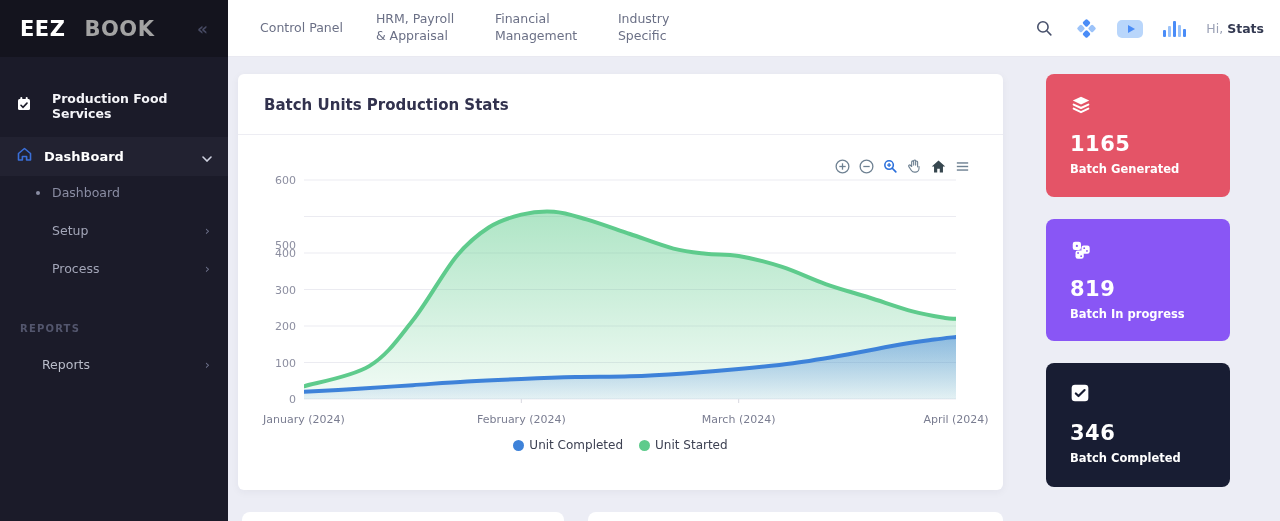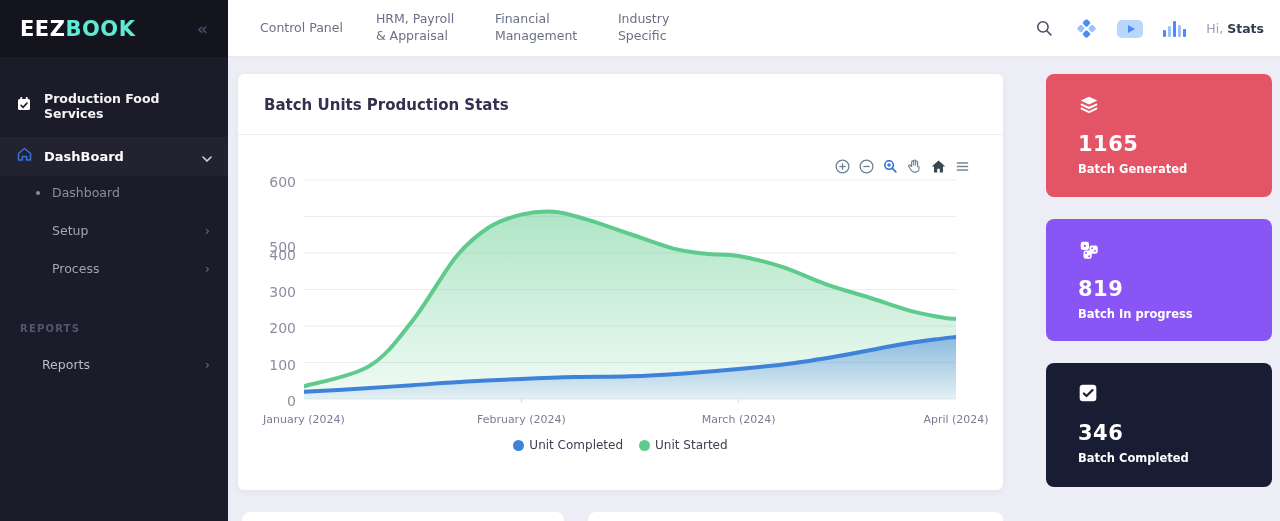--- a/index.html
+++ b/index.html
@@ -5,24 +5,24 @@
   * { margin:0; padding:0; box-sizing:border-box; }
   html,body { width:1280px; height:521px; overflow:hidden;
     font-family:"DejaVu Sans", sans-serif; background:#ecedf5; }
 
   
   .sidebar { position:absolute; left:0; top:0; width:228px; height:521px;
     background:#1b1b29; z-index:5; }
   .logo-row { height:57px; background:#14141e; display:flex; align-items:center;
     justify-content:space-between; padding:0 20px; }
   .logo { font-size:21px; font-weight:700; letter-spacing:.5px; }
-  .logo .p1 { color:#ffffff; } .logo .p2 { color:#5eead4; }
+  .logo .p1 { color:#ffffff; } .logo .p2 { color:#a3a3a3;margin-left:19px; }
   .collapse { color:#474a63; font-size:17px; font-weight:700; cursor:pointer; }
   .side-nav { padding-top:28px; }
-  .ws-row { display:flex; align-items:center; gap:12px; padding:6px 16px; }
+  .ws-row { display:flex; align-items:center; gap:20px; padding:6px 16px; }
   .ws-row span.lbl { color:#f4f4f8; font-size:12.5px; font-weight:600; }
   .parent-row { margin-top:10px; display:flex; align-items:center; gap:11px;
     padding:9px 16px; background:#222231; cursor:pointer; }
   .parent-row .lbl { color:#ffffff; font-size:13px; font-weight:600; flex:1; }
   .child-row { display:flex; align-items:center; gap:12px; padding:9px 16px 9px 36px; cursor:pointer; }
   .bullet { width:4px; height:4px; border-radius:50%; background:#8a8da3; }
   .child-row .lbl { color:#8a8da3; font-size:12.5px; }
   .leaf-row { display:flex; align-items:center; padding:9px 18px 9px 52px; cursor:pointer; margin-top:5px; }
   .leaf-row .lbl { color:#a3a6b8; font-size:12.5px; flex:1; }
   .chev-r { color:#6d7089; font-size:13px; }
@@ -56,32 +56,32 @@
   
   .chart-card { position:absolute; left:238px; top:74px; width:765px; height:416px;
     background:#fff; border-radius:6px; box-shadow:0 2px 8px rgba(30,30,60,.05); }
   .chart-title { position:absolute; left:26px; top:22px; color:#32324e;
     font-size:15px; font-weight:600; }
   .card-divider { position:absolute; left:0; top:60px; width:100%; height:1px; background:#ededf3; }
   .chart-toolbar { position:absolute; right:32px; top:84px; display:flex; gap:7px; align-items:center; }
   .tool { width:17px; height:17px; cursor:pointer; display:flex; align-items:center; justify-content:center;}
   .plot-wrap { position:absolute; left:66px; top:101px; width:652px; height:228px; }
   .ylabels { position:absolute; left:14px; top:101px; width:44px; height:228px; }
-  .ylabels div { position:absolute; right:0; font-size:14px; color:#8c8ea0;text-align:right; }
+  .ylabels div { position:absolute; right:0; font-size:11px; color:#8c8ea0;text-align:right; }
   .xlabels { position:absolute; left:66px; top:339px; width:652px; height:16px; }
   .xlabels div { position:absolute; transform:translateX(-50%); font-size:11px; color:#7a7d91; white-space:nowrap; }
   .legend { position:absolute; left:0; top:364px; width:100%; display:flex;
     justify-content:center; gap:16px; }
   .legend .li { display:flex; align-items:center; gap:5px; cursor:pointer; }
   .legend .dot { width:11px; height:11px; border-radius:50%; }
   .legend .lt { font-size:12px; color:#3d4152; }
 
   
-  .stat-card { position:absolute; left:1046px; width:226px; border-radius:8px;
-    color:#fff; padding:20px 32px; cursor:pointer; }
+  .stat-card { position:absolute; left:1046px; width:184px; border-radius:8px;
+    color:#fff; padding:20px 24px; cursor:pointer; }
   .stat-red    { top:74px;  height:123px; background:#e45467; }
   .stat-purple { top:219px; height:122px; background:#8956f5; }
   .stat-dark   { top:363px; height:124px; background:#181d33; }
   .stat-icon { height:22px; margin-bottom:16px; }
   .stat-value { font-size:21px; font-weight:700; letter-spacing:.5px; }
   .stat-label { font-size:11.5px; font-weight:600; margin-top:6px; }
 
   
   .bottom-card { position:absolute; top:512px; height:9px; background:#fff;
     border-radius:8px 8px 0 0; }

